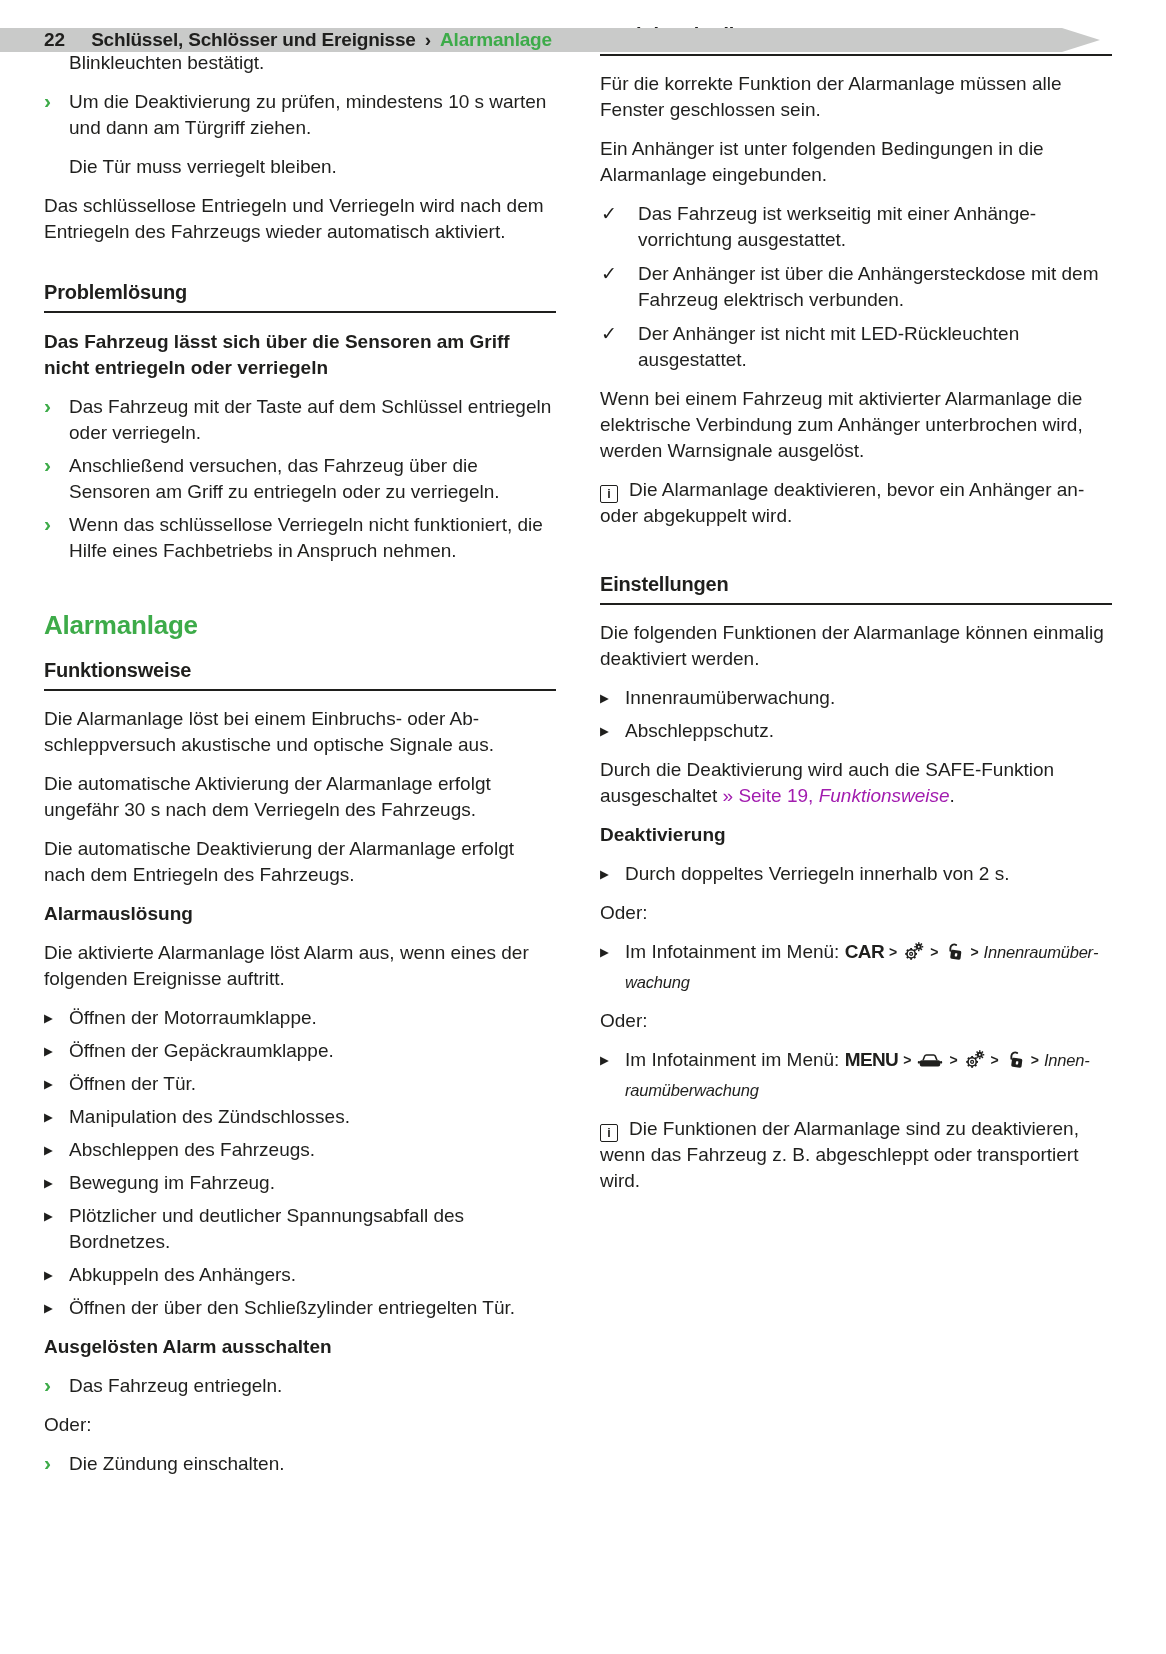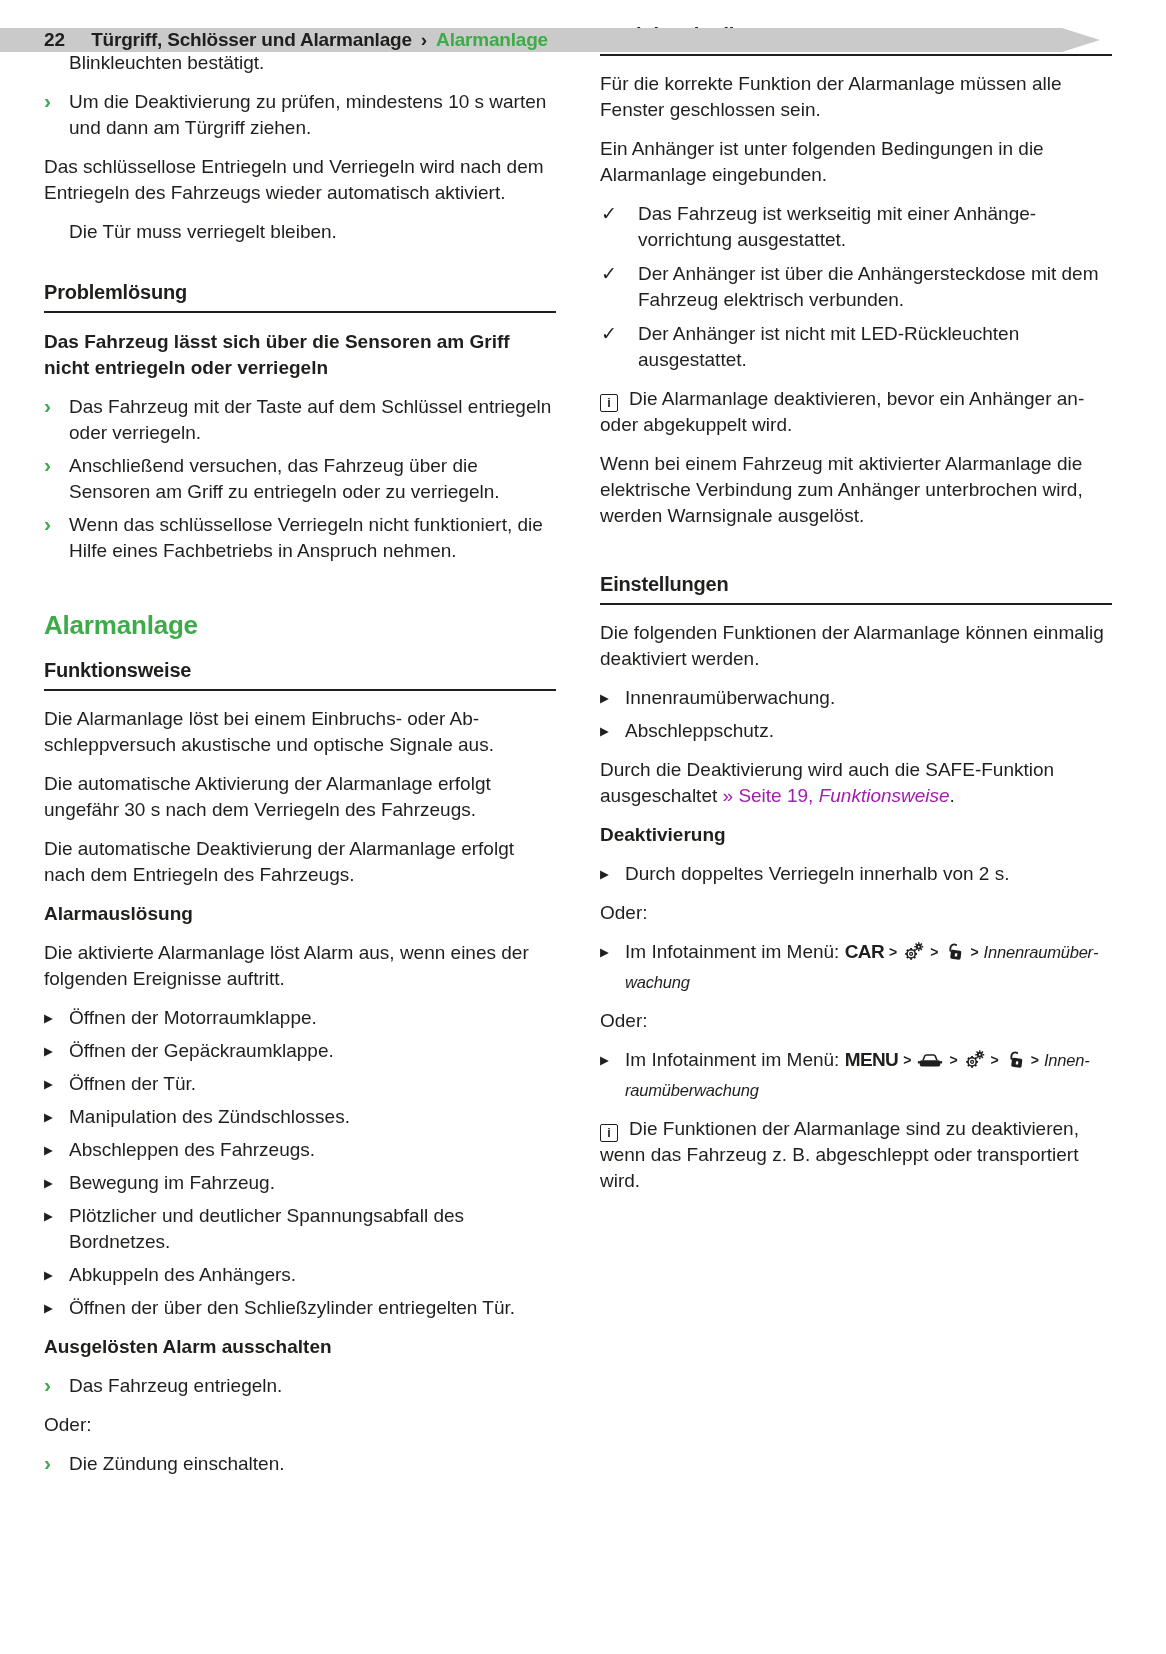--- a/index.html
+++ b/index.html
@@ -54,38 +54,38 @@
   .msep{font-weight:bold;font-size:14px;margin:0 5px;vertical-align:1px;}
   .micon{display:inline-block;vertical-align:-4px;margin:0 1px;}
   em.mitem{font-style:italic;font-size:16.5px;letter-spacing:-0.2px;}
   svg .stroke{stroke:#1f1f1d;fill:none;}
 </style>
 </head>
 <body>
 
 <div class="band">
   <span class="num">22</span>
-  <span class="chap">Türgriff, Schlösser und Alarmanlage</span>
+  <span class="chap">Schlüssel, Schlösser und Ereignisse</span>
   <span class="sep">›</span>
   <span class="crumb">Alarmanlage</span>
 </div>
 
 <div class="cols">
 
   <div class="col">
 
     <p class="body indent">Die Deaktivierung wird durch einmaliges Aufblin­ken der Blinkleuchten bestätigt.</p>
 
     <ul class="gap-after">
       <li><span class="g-step">›</span><span>Um die Deaktivierung zu prüfen, mindestens 10 s warten und dann am Türgriff ziehen.</span></li>
     </ul>
 
+    <p class="body indent">Die Tür muss verriegelt bleiben.</p>
+
     <p class="body">Das schlüssellose Entriegeln und Verriegeln wird nach dem Entriegeln des Fahrzeugs wieder automa­tisch aktiviert.</p>
-
-    <p class="body indent">Die Tür muss verriegelt bleiben.</p>
 
     <h2 class="rule-head">Problemlösung</h2>
 
     <p class="body bold-head tight" style="margin-top:16px;">Das Fahrzeug lässt sich über die Sensoren am Griff nicht entriegeln oder verriegeln</p>
 
     <ul class="gap-after">
       <li><span class="g-step">›</span><span>Das Fahrzeug mit der Taste auf dem Schlüssel ent­riegeln oder verriegeln.</span></li>
       <li><span class="g-step">›</span><span>Anschließend versuchen, das Fahrzeug über die Sensoren am Griff zu entriegeln oder zu verriegeln.</span></li>
       <li><span class="g-step">›</span><span>Wenn das schlüssellose Verriegeln nicht funktio­niert, die Hilfe eines Fachbetriebs in Anspruch neh­men.</span></li>
     </ul>
@@ -130,23 +130,23 @@
 
     <p class="body">Für die korrekte Funktion der Alarmanlage müssen alle Fenster geschlossen sein.</p>
     <p class="body">Ein Anhänger ist unter folgenden Bedingungen in die Alarmanlage eingebunden.</p>
 
     <ul class="gap-after">
       <li class="check"><span class="g-check">✓</span><span>Das Fahrzeug ist werkseitig mit einer Anhänge­vorrichtung ausgestattet.</span></li>
       <li class="check"><span class="g-check">✓</span><span>Der Anhänger ist über die Anhängersteckdose mit dem Fahrzeug elektrisch verbunden.</span></li>
       <li class="check"><span class="g-check">✓</span><span>Der Anhänger ist nicht mit LED-Rückleuchten ausgestattet.</span></li>
     </ul>
 
+    <p class="body">Wenn bei einem Fahrzeug mit aktivierter Alarmanla­ge die elektrische Verbindung zum Anhänger unter­brochen wird, werden Warnsignale ausgelöst.</p>
+
     <p class="body"><span class="info-box">i</span><span>Die Alarmanlage deaktivieren, bevor ein Anhän­ger an- oder abgekuppelt wird.</span></p>
-
-    <p class="body">Wenn bei einem Fahrzeug mit aktivierter Alarmanla­ge die elektrische Verbindung zum Anhänger unter­brochen wird, werden Warnsignale ausgelöst.</p>
 
     <h2 class="rule-head" style="margin-top:44px;">Einstellungen</h2>
 
     <p class="body">Die folgenden Funktionen der Alarmanlage können einmalig deaktiviert werden.</p>
 
     <ul class="gap-after">
       <li><span class="g-item">▶</span><span>Innenraumüberwachung.</span></li>
       <li><span class="g-item">▶</span><span>Abschleppschutz.</span></li>
     </ul>
 

